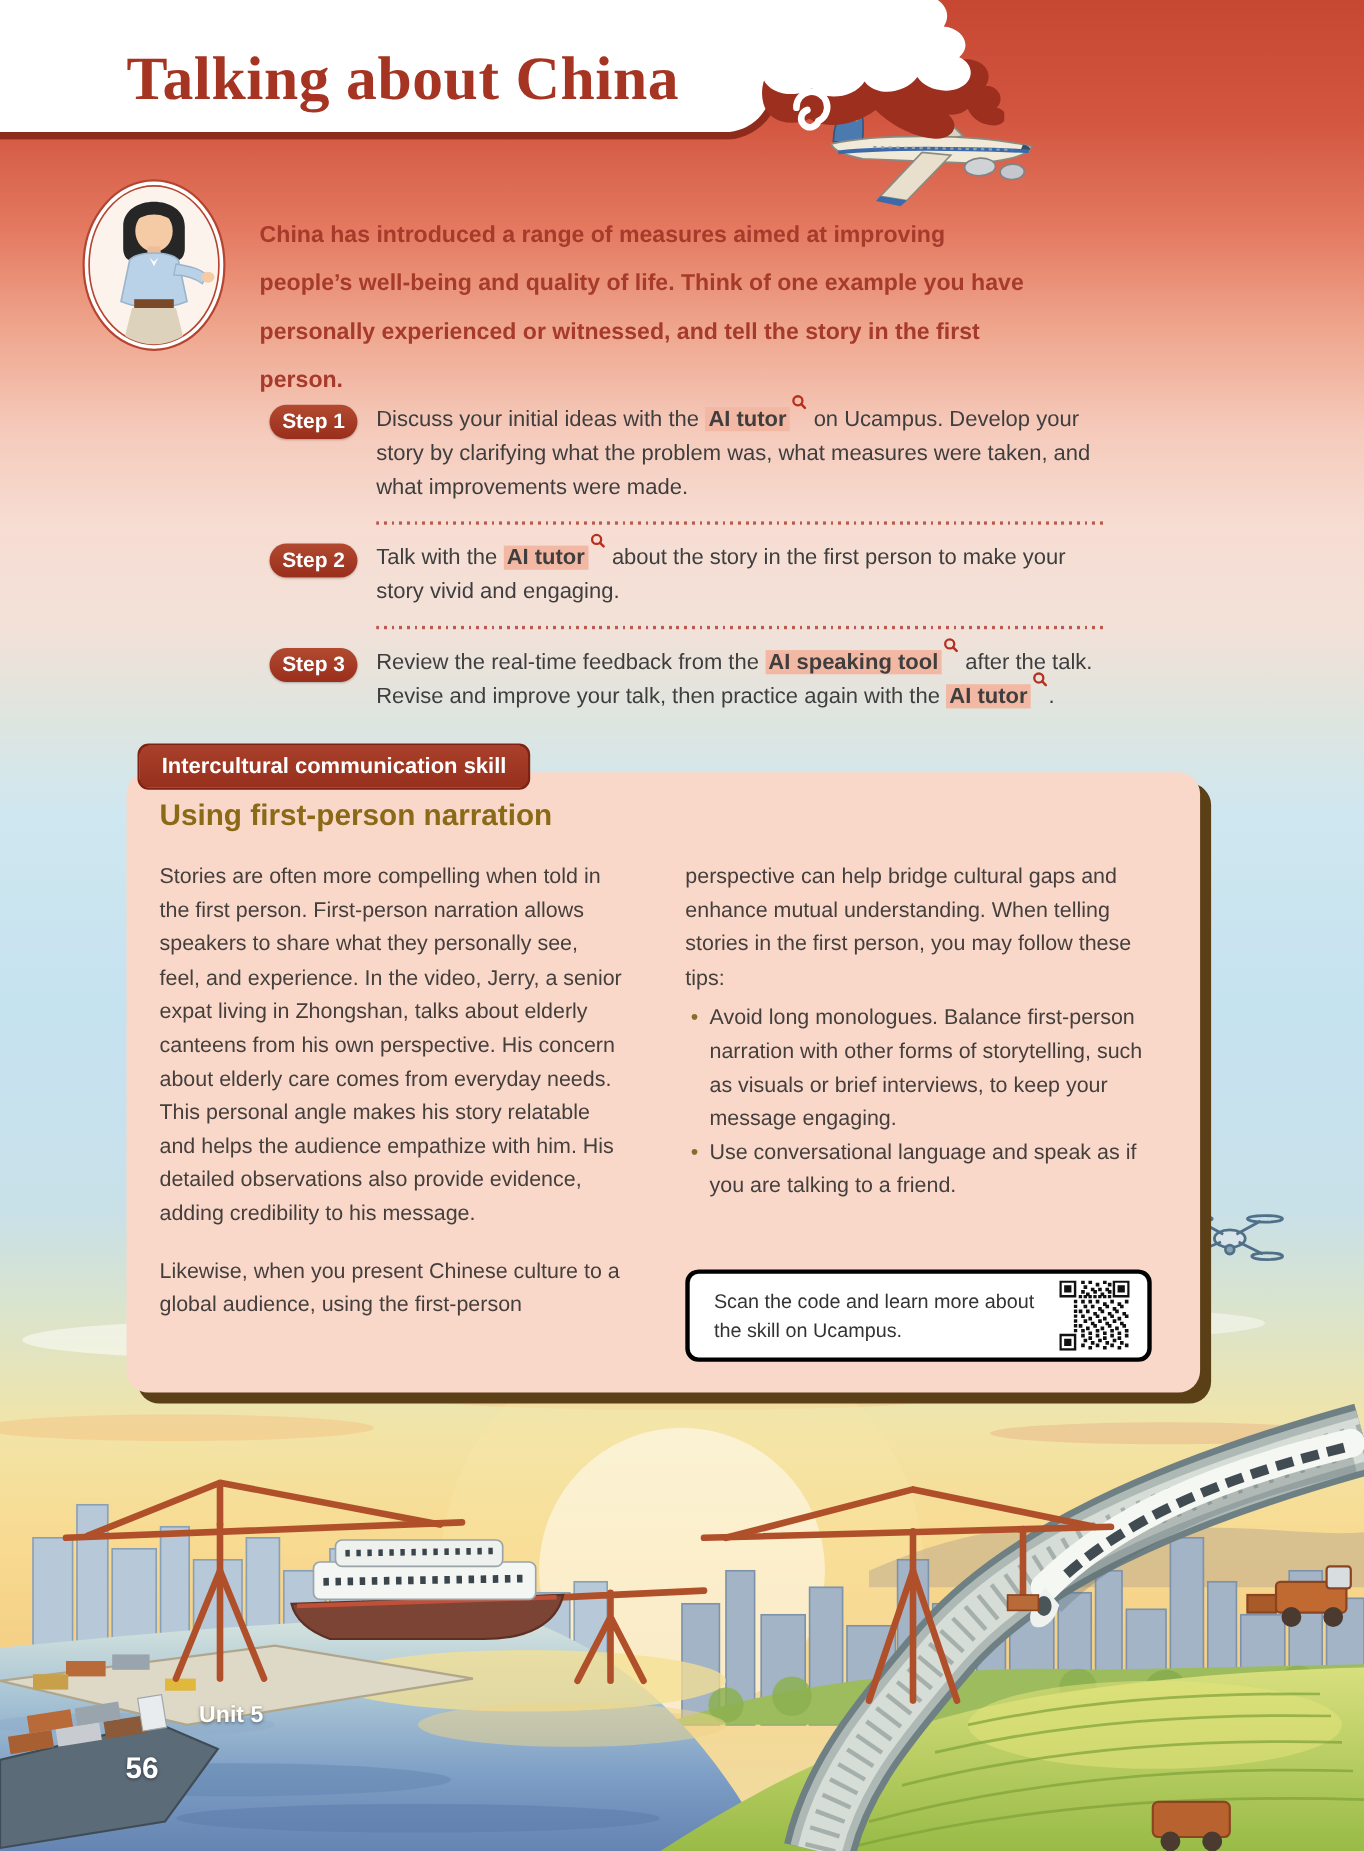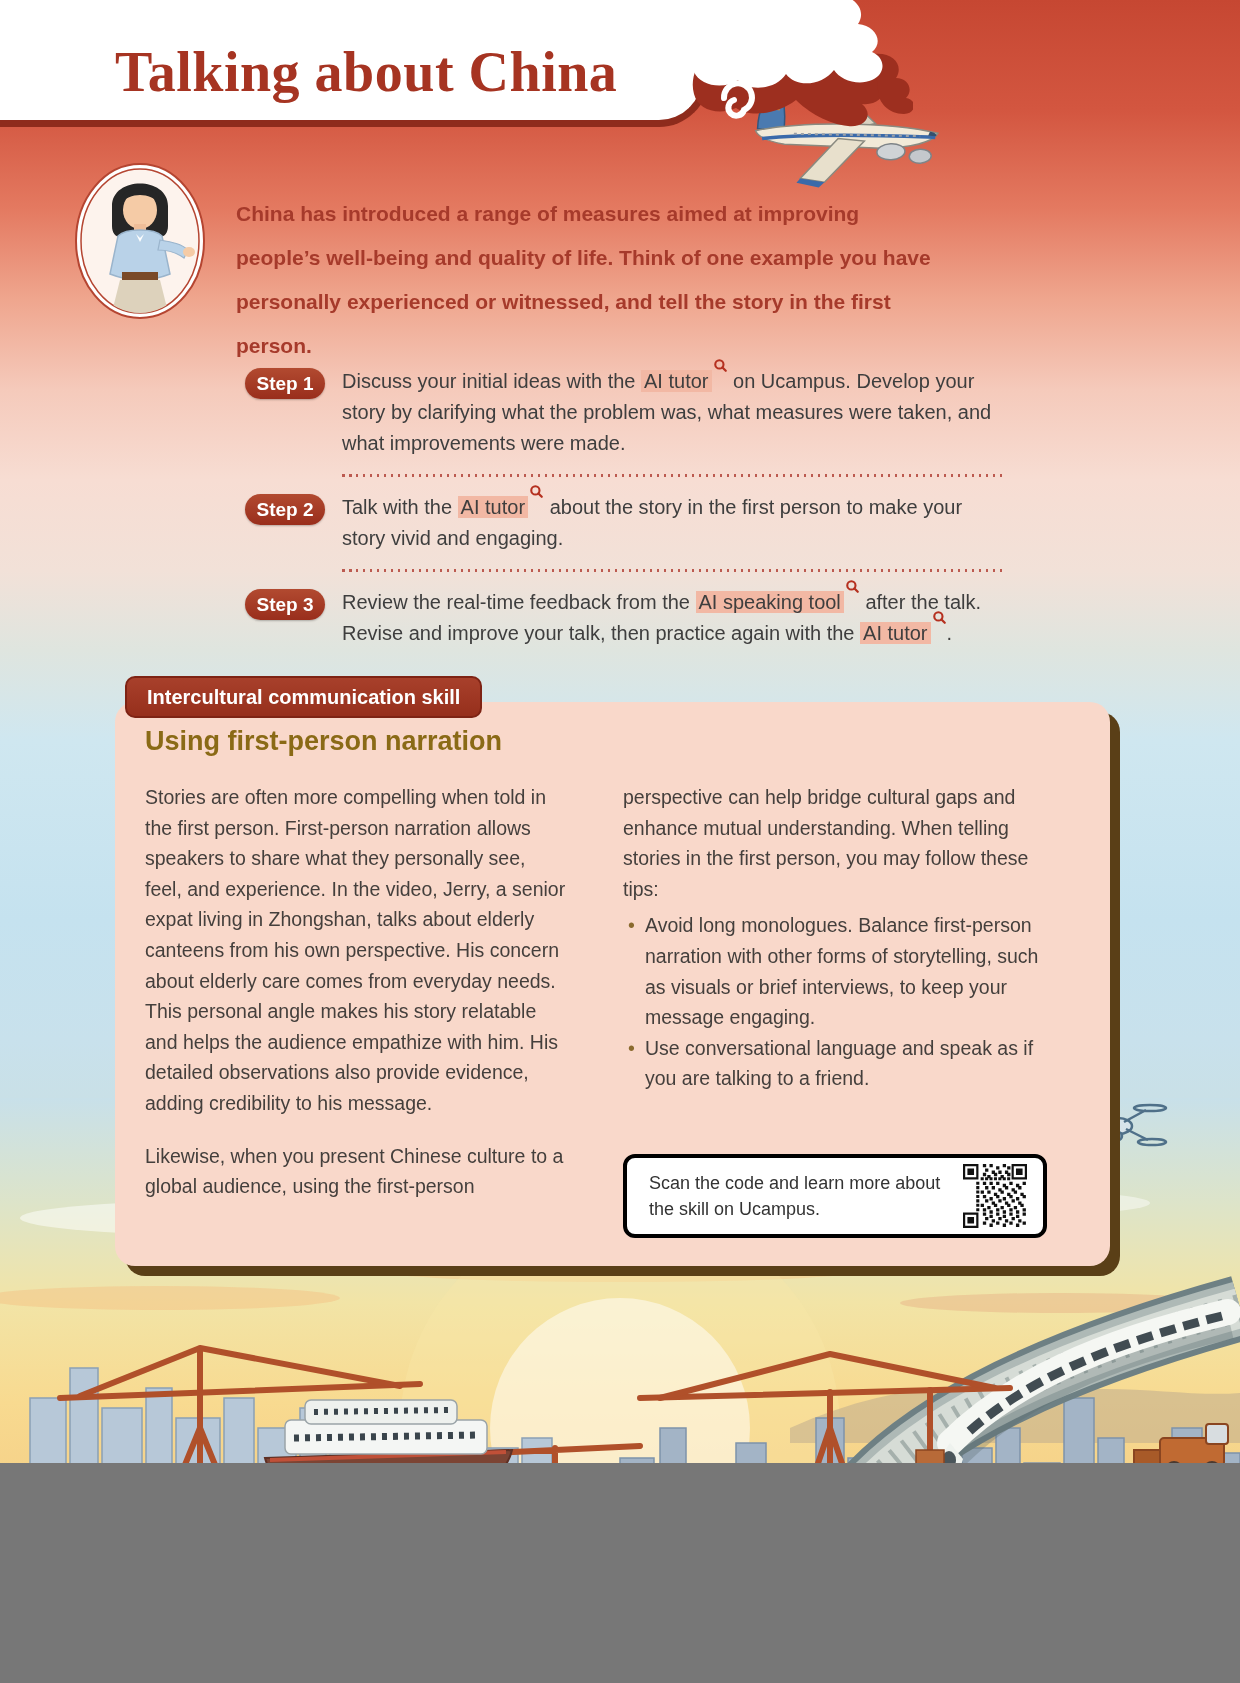--- a/index.html
+++ b/index.html
@@ -1,17 +1,17 @@
 <!DOCTYPE html>
 <html><head>
 <meta charset="utf-8">
 <style>
   html,body{margin:0;padding:0;background:#777;}
   .page{
-    position:relative;width:1240px;height:1463px;margin:0 auto;overflow:hidden;
+    position:relative;width:1240px;height:1683px;margin:0 auto;overflow:hidden;
     font-family:"Liberation Sans",sans-serif;
     background:linear-gradient(180deg,
       #c64732 0px,#d35640 110px,#e47a61 210px,#efa68e 300px,
       #f5cabb 390px,#f7ddd3 480px,#f2e1d8 570px,#dfe5df 650px,
       #cfe7f0 740px,#c5e2ef 920px,#c8e1ec 1040px,#c9e0e7 1098px);
   }
   
   .banner{position:absolute;left:-50px;top:-40px;width:752px;height:160px;background:#fff;
     border-bottom:7px solid #8e2b1c;border-right:7px solid #8e2b1c;border-bottom-right-radius:50px;z-index:3;}
   .title{position:absolute;left:165px;bottom:16px;font-family:"Liberation Serif",serif;font-weight:bold;
@@ -23,27 +23,27 @@
   
   .intro{position:absolute;left:236px;top:192px;width:708px;font-size:21px;font-weight:bold;
     color:#a63a2b;line-height:44px;z-index:2;}
   
   .steps{position:absolute;left:245px;top:330px;width:760px;z-index:2;margin-top:36px;}
   .step{display:flex;gap:17px;align-items:flex-start;}
   .badge{flex:0 0 auto;width:80px;height:31px;margin-top:2px;border-radius:17px;
     background:linear-gradient(#b24a30,#992e1c);color:#fff;font-weight:bold;font-size:19px;
     display:flex;align-items:center;justify-content:center;box-shadow:0 1px 2px rgba(0,0,0,.25);}
   .stext{font-size:20px;line-height:31px;color:#3e3e3e;width:663px;}
-  .hl{background:#f2b8a4;font-weight:normal;padding:0 3px;}
+  .hl{background:#f2b8a4;font-weight:bold;padding:0 3px;}
   .mag{display:inline-block;width:15px;height:15px;vertical-align:top;position:relative;top:-8px;margin-left:1px;}
   .divider{height:3px;margin:15px 0 15px 97px;
     background-image:repeating-linear-gradient(90deg,#bc5a50 0 2.5px,transparent 2.5px 7px);}
   
   .skill{position:absolute;left:115px;top:702px;width:976px;height:564px;background:#f9d8ca;
-    border-radius:20px;box-shadow:10px 10px 0 #5a3f17;z-index:2;padding-left:19px;}
+    border-radius:20px;box-shadow:10px 10px 0 #5a3f17;z-index:2;}
   .tab{position:absolute;left:10px;top:-26px;height:38px;padding:0 20px;border-radius:10px;
     background:linear-gradient(#a8402b,#962f1c);border:2px solid #7e2314;color:#fff;
     font-weight:bold;font-size:20px;line-height:38px;white-space:nowrap;}
   .sheading{position:absolute;left:30px;top:24px;color:#8a6a16;font-size:27px;font-weight:bold;}
   .colL{position:absolute;left:30px;top:80px;width:422px;}
   .colR{position:absolute;left:508px;top:80px;width:424px;}
   .skill p{margin:0 0 22px;font-size:19.5px;line-height:30.6px;color:#443f3c;}
   .skill ul{margin:4px 0 0;padding:0;list-style:none;}
   .skill li{position:relative;padding-left:22px;font-size:19.5px;line-height:30.6px;color:#443f3c;margin:0;}
   .skill li::before{content:"\2022";position:absolute;left:5px;color:#8a6a2e;}

